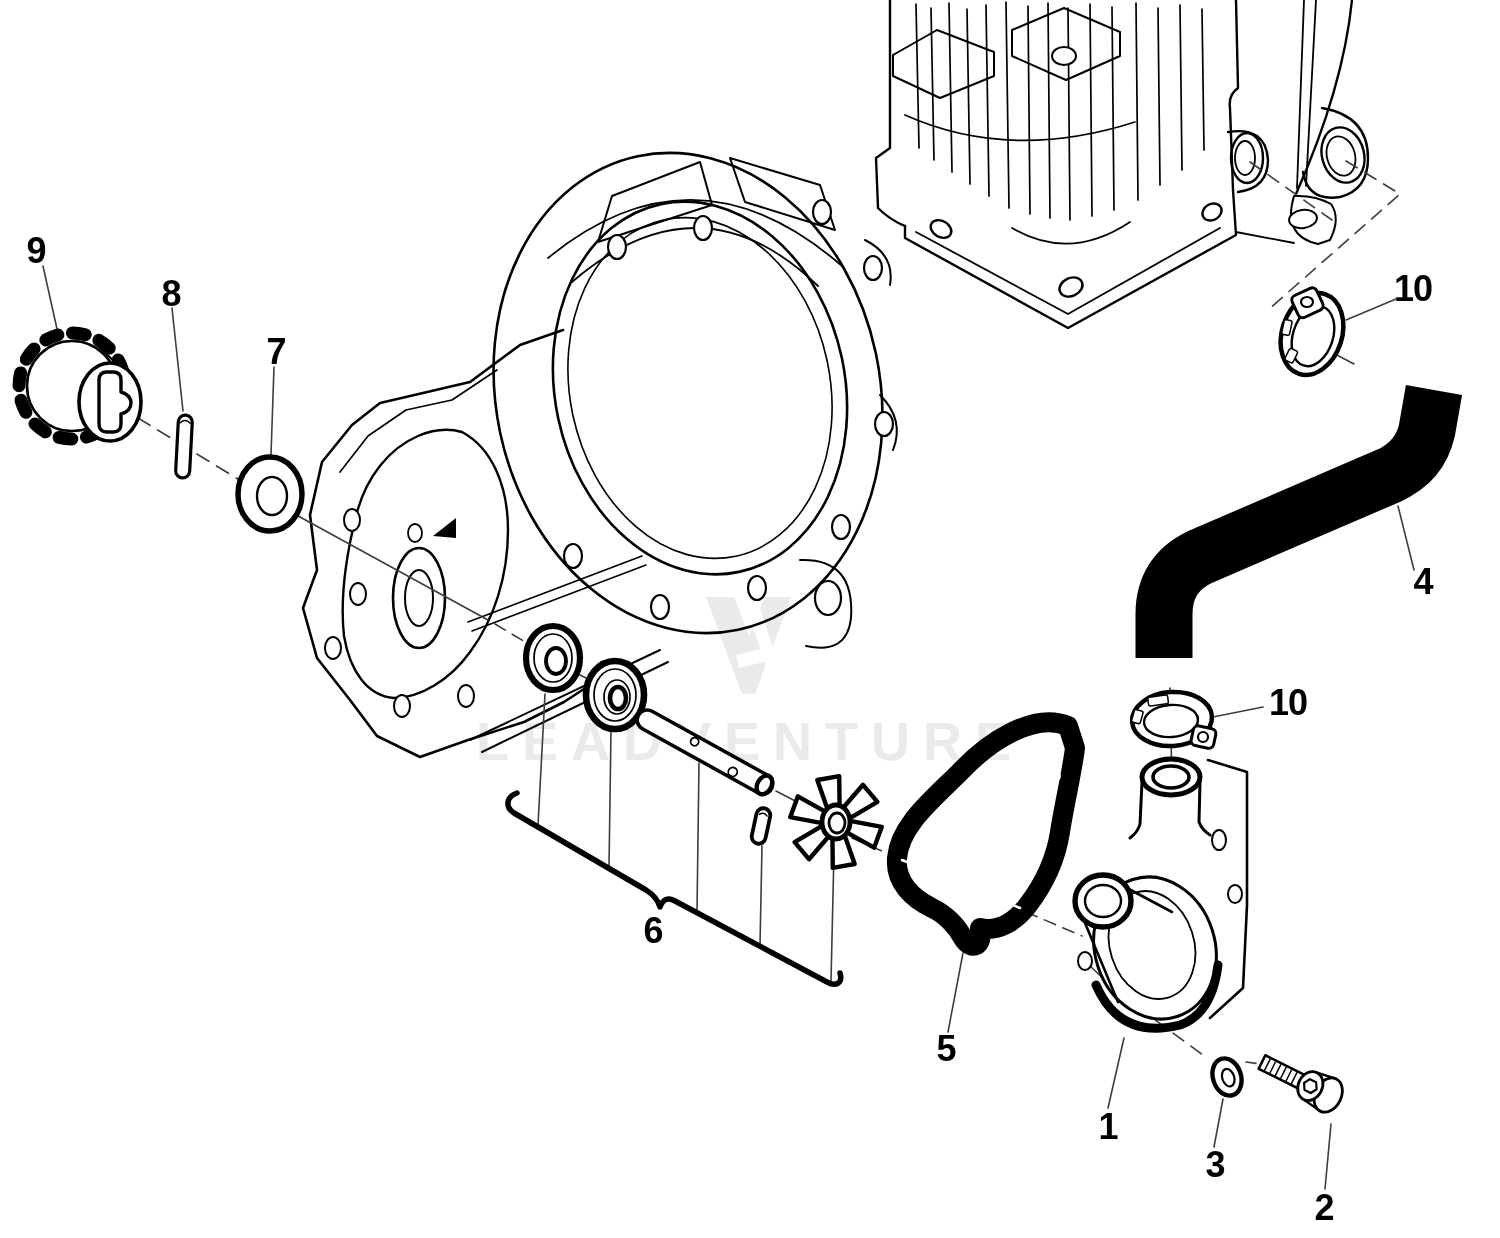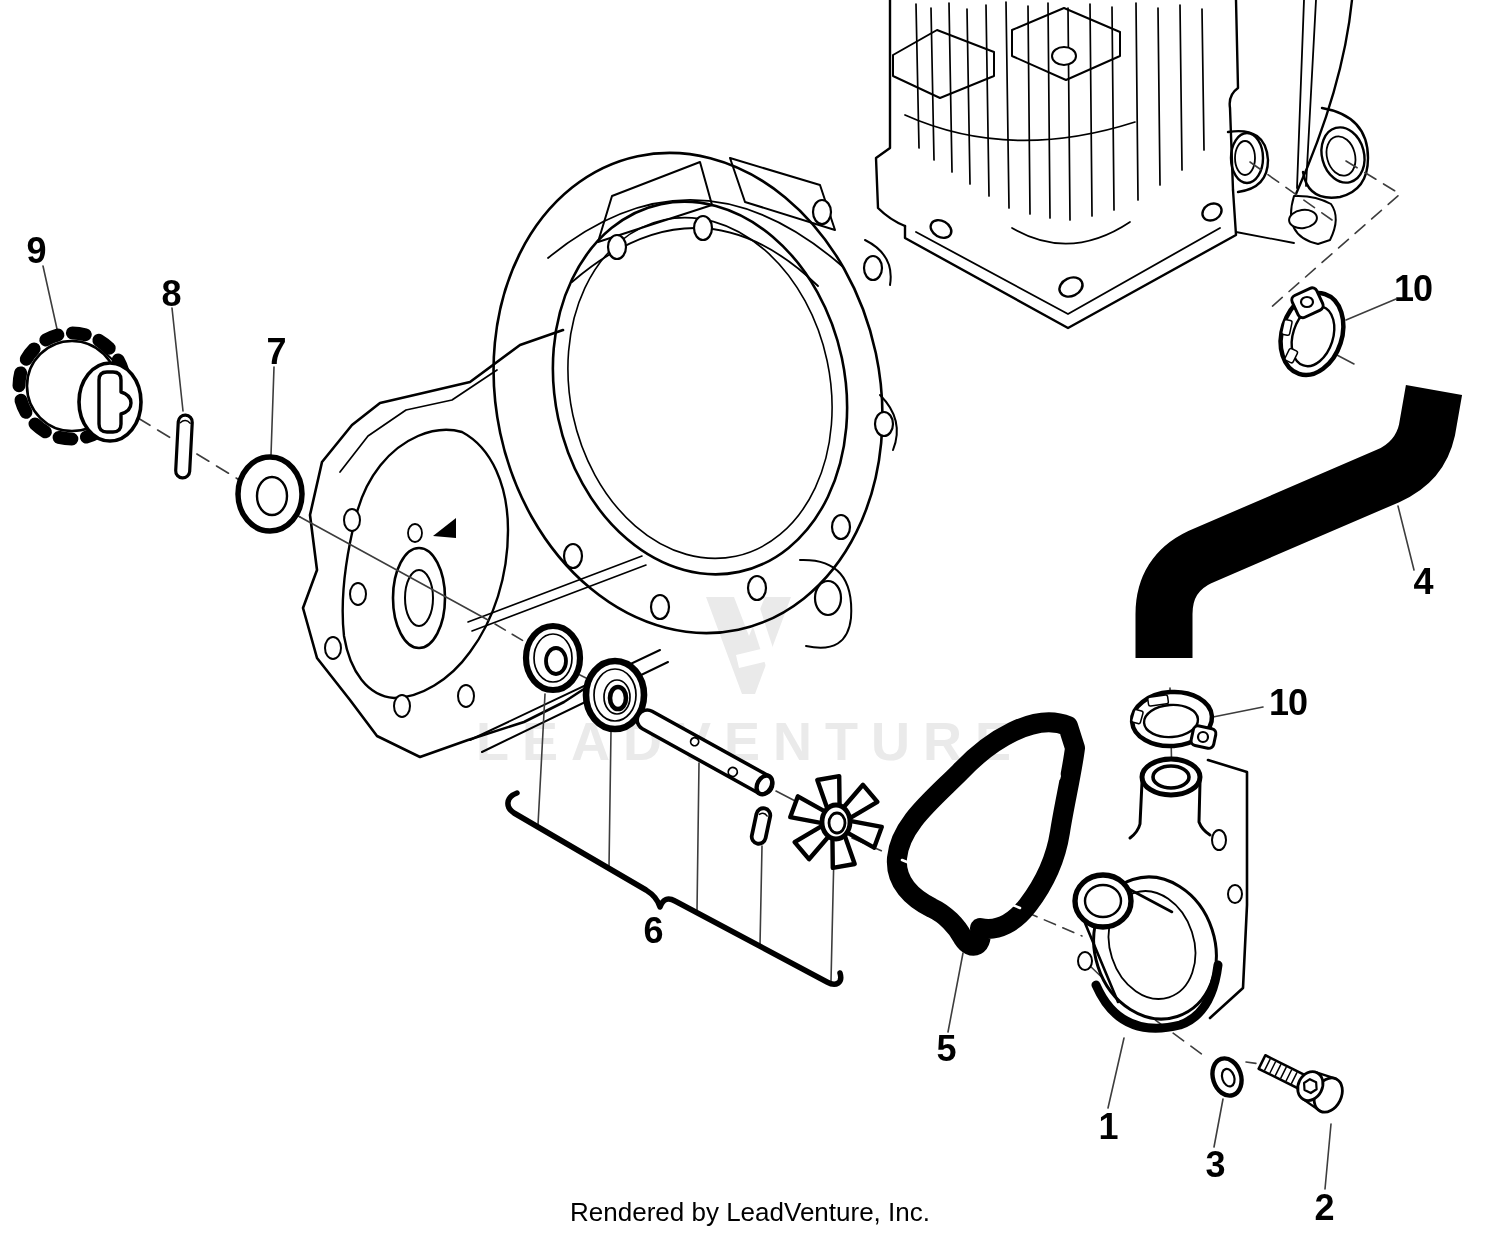--- a/index.html
+++ b/index.html
@@ -298,15 +298,14 @@
   <div class="callout" style="left:276px;top:352px">7</div>
   <div class="callout" style="left:1413px;top:289px">10</div>
   <div class="callout" style="left:1423px;top:582px">4</div>
   <div class="callout" style="left:1288px;top:703px">10</div>
   <div class="callout" style="left:653px;top:931px">6</div>
   <div class="callout" style="left:946px;top:1049px">5</div>
   <div class="callout" style="left:1108px;top:1127px">1</div>
   <div class="callout" style="left:1215px;top:1165px">3</div>
   <div class="callout" style="left:1324px;top:1208px">2</div>
 
-  <div class="footer">Rendered by LeadVenture, Inc.</div>
 
 </div>
 
 </body></html>

